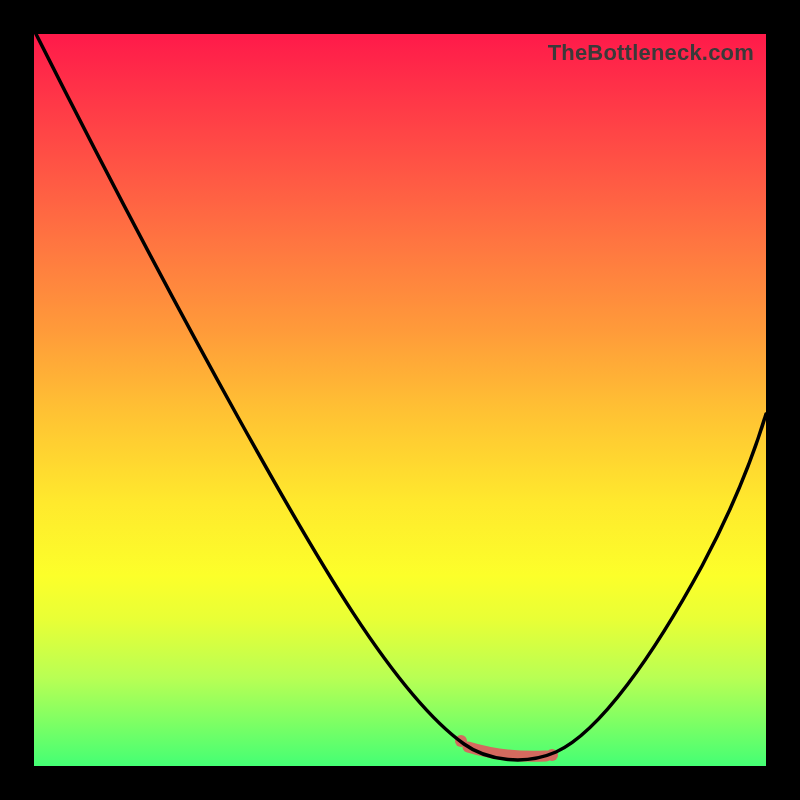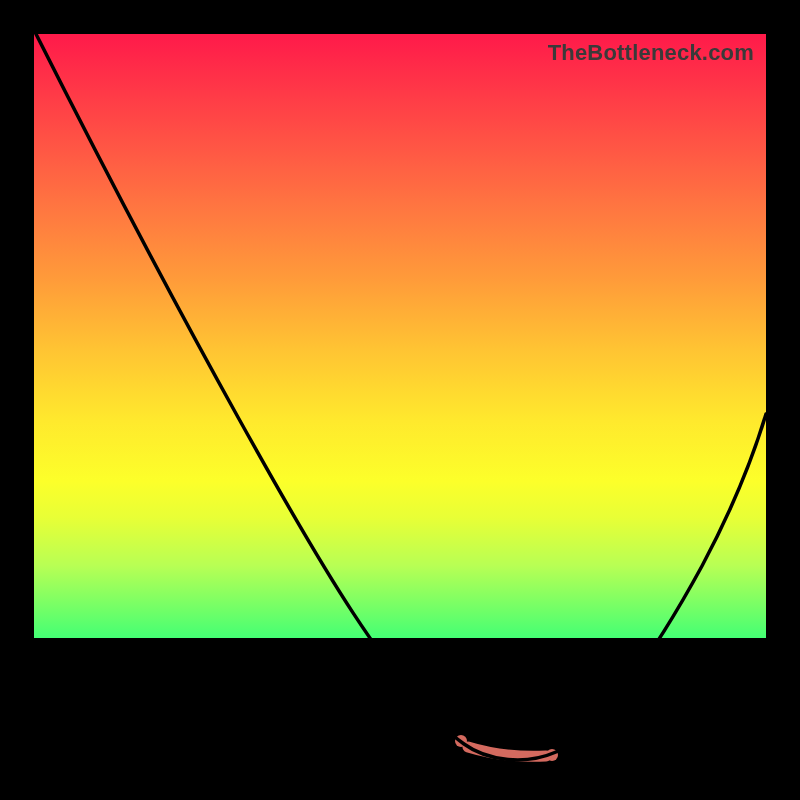--- a/index.html
+++ b/index.html
@@ -15,21 +15,21 @@
     position: relative;
     width: 800px;
     height: 800px;
     background: #000;
   }
   .plot-area {
     position: absolute;
     left: 34px;
     top: 34px;
     width: 732px;
-    height: 604px;
+    height: 732px;
     background: linear-gradient(to bottom,
       #ff1a4a 0%,
       #ff3a47 10%,
       #ff5a44 20%,
       #ff7a40 30%,
       #ff993a 40%,
       #ffc333 52%,
       #ffe92d 64%,
       #fcff2a 74%,
       #e8ff36 80%,

